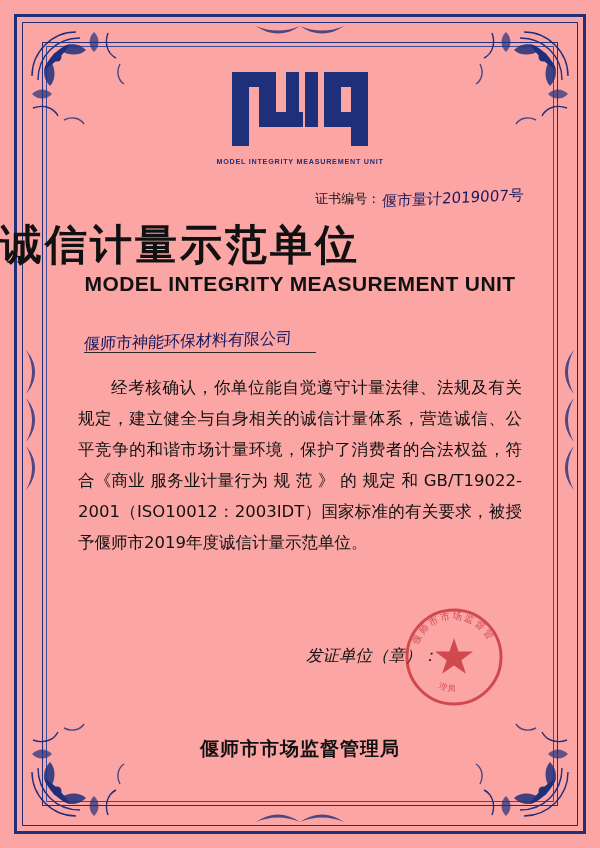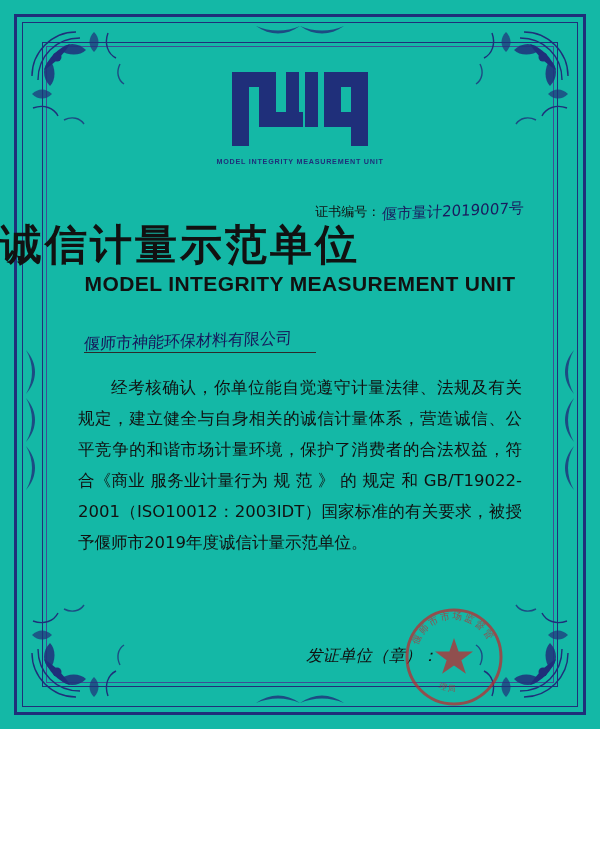--- a/index.html
+++ b/index.html
@@ -9,22 +9,22 @@
   }
   body {
     width: 600px;
     height: 848px;
     font-family: "DejaVu Sans", sans-serif;
     overflow: hidden;
   }
   #certificate {
     position: relative;
     width: 600px;
-    height: 729px;
-    background: #14b8a6;
+    height: 848px;
+    background: #fca5a5;
     box-sizing: border-box;
   }
 
   
   .frame-outer {
     position: absolute;
     left: 14px;
     top: 14px;
     right: 14px;
     bottom: 14px;
@@ -96,21 +96,21 @@
     font-size: 7.2px;
     letter-spacing: 0.75px;
     color: #1f2f7a;
     font-weight: bold;
     font-family: "Liberation Sans", sans-serif;
   }
 
   
   .serial-row {
     position: absolute;
-    top: 202px;
+    top: 189px;
     right: 76px;
     display: flex;
     align-items: flex-end;
     color: #1a1a1a;
   }
   .serial-label {
     font-size: 13px;
     font-family: "DejaVu Sans", sans-serif;
     color: #111;
     white-space: nowrap;
@@ -378,14 +378,15 @@
       <text font-size="9.5" fill="#c0272d" font-family="DejaVu Sans, sans-serif" letter-spacing="2">
         <textPath href="#sealArcTop" startOffset="10%">偃师市市场监督管</textPath>
       </text>
       <path id="sealArcBottom" d="M 18 62 A 36 36 0 0 0 86 62" fill="none" stroke="none"></path>
       <text font-size="8" fill="#c0272d" font-family="DejaVu Sans, sans-serif" letter-spacing="1.5">
         <textPath href="#sealArcBottom" startOffset="32%">理局</textPath>
       </text>
     </svg>
   </div>
 
+  <div class="footer-org">偃师市市场监督管理局</div>
 
 </div>
 
 </body></html>

